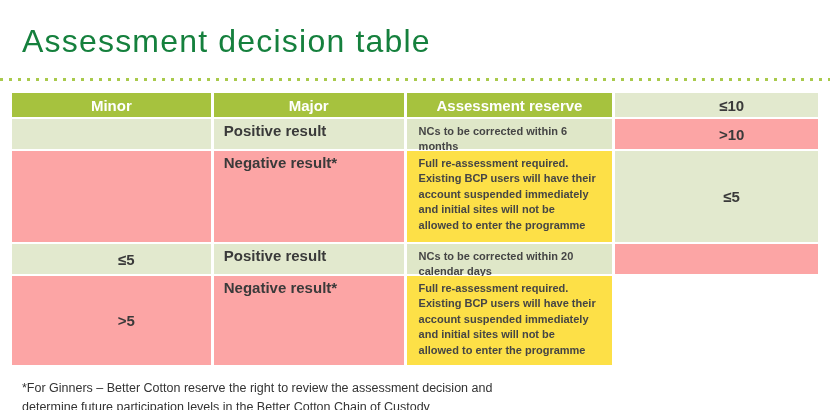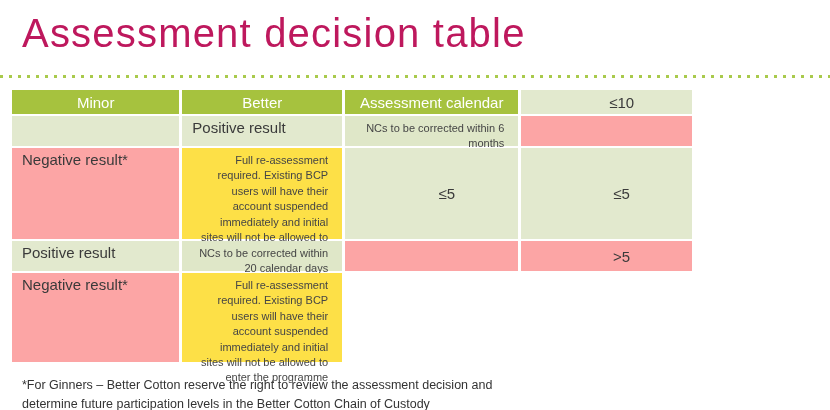--- a/index.html
+++ b/index.html
@@ -4,43 +4,44 @@
 <style>
   html, body { margin: 0; padding: 0; background: #ffffff; }
   body {
     width: 830px; height: 410px; overflow: hidden;
     font-family: "Liberation Sans", sans-serif;
     -webkit-font-smoothing: antialiased;
   }
   .slide { width: 830px; height: 410px; position: relative; }
 
   h1.title {
-    margin: 8px 0 0 22px;
-    font-size: 40px;
+    margin: 21px 0 0 22px;
+    font-size: 32px;
     font-weight: 500;
     letter-spacing: 1.2px;
-    color: #be185d;
+    color: #15803d;
     line-height: 1.25;
   }
 
   .dots {
     margin-top: 17px;
     height: 3px;
     width: 830px;
     background-image: repeating-linear-gradient(to right, #A9CA4C 0px, #A9CA4C 3px, transparent 3px, transparent 9px);
   }
 
   .table {
     margin: 12px 12px 0 12px;
-    width: 680px;
+    width: 806px;
     display: grid;
     grid-template-columns: 201fr 192fr 208fr 205fr;
     grid-template-rows: 24px 30px 91px 30px 89px;
     gap: 2px 3px;
     background: #ffffff;
+    font-weight: bold;
   }
 
   .th {
     background: #A6C23E;
     color: #ffffff;
     font-size: 15px;
     display: flex; align-items: center; justify-content: center;
   }
 
   .cell { color: #3a3a3a; padding-left: 30px; }
@@ -58,21 +59,20 @@
     font-size: 15px;
     padding: 2px 10px 0 10px;
     line-height: 1.35;
   }
 
   .tl {
     font-size: 11px;
     color: #454545;
     padding: 5px 14px 4px 12px;
     line-height: 1.4;
-    text-align: right;
   }
 
   .foot {
     margin: 14px 0 0 22px;
     max-width: 478px;
     font-size: 12.5px;
     line-height: 1.5;
     color: #333333;
   }
 </style>
@@ -81,28 +81,29 @@
 
 <div class="slide">
 
   <h1 class="title">Assessment decision table</h1>
 
   <div class="dots"></div>
 
   <div class="table">
 
     <div class="th">Minor</div>
-    <div class="th">Better</div>
-    <div class="th">Assessment calendar</div>
+    <div class="th">Major</div>
+    <div class="th">Assessment reserve</div>
 
     <div class="cell num shade-dark">≤10</div>
     <div class="cell num shade-dark"></div>
     <div class="cell dec shade-dark">Positive result</div>
     <div class="cell tl shade-dark">NCs to be corrected within 6 months</div>
 
+    <div class="cell num shade-light">&gt;10</div>
     <div class="cell num shade-light"></div>
     <div class="cell dec shade-light">Negative result*</div>
     <div class="cell tl shade-light">Full re-assessment required. Existing BCP users will have their account suspended immediately and initial sites will not be allowed to enter the programme</div>
 
     <div class="cell num shade-dark">≤5</div>
     <div class="cell num shade-dark">≤5</div>
     <div class="cell dec shade-dark">Positive result</div>
     <div class="cell tl shade-dark">NCs to be corrected within 20 calendar days</div>
 
     <div class="cell num shade-light"></div>

